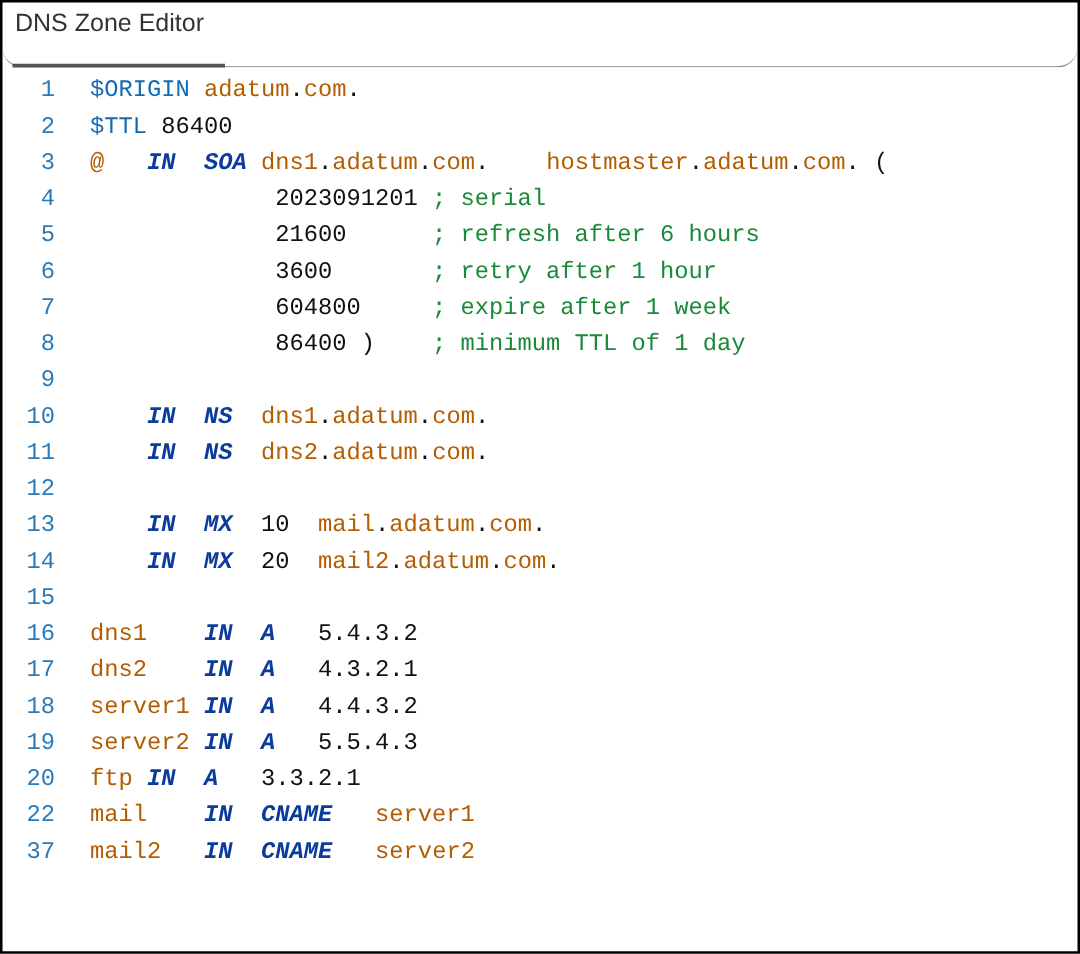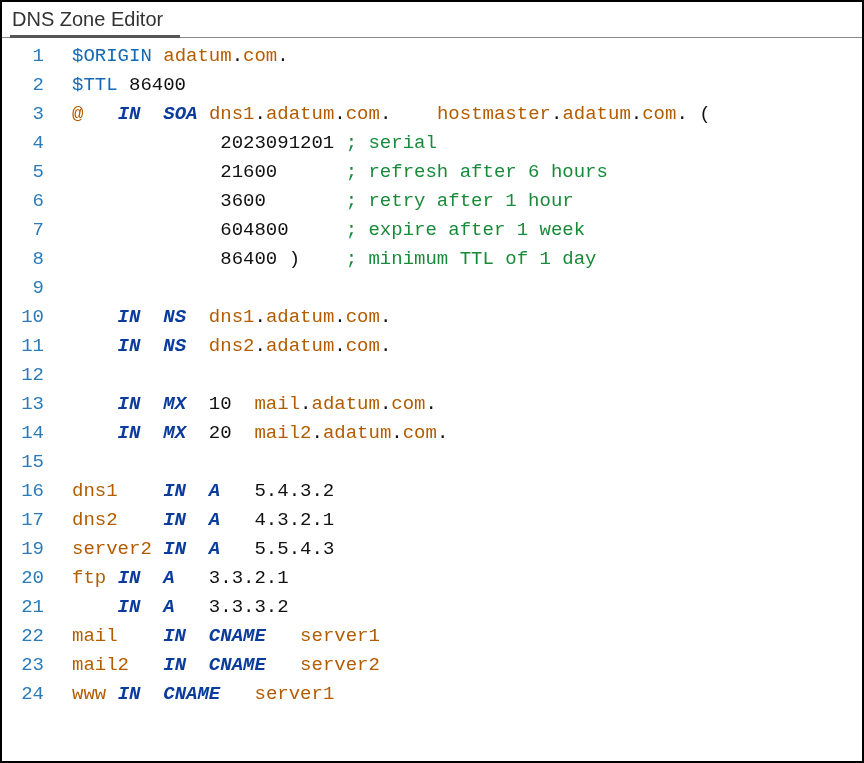--- a/index.html
+++ b/index.html
@@ -6,25 +6,26 @@
     body {
       font-family: "Segoe UI", Arial, sans-serif;
       background: #fff;
       width: 864px;
       height: 763px;
       border: 2px solid #000;
       display: flex;
       flex-direction: column;
     }
     .titlebar {
-      padding: 6px 10px 6px 10px;
+      padding: 6px 10px 22px 10px;
       font-size: 20px;
       color: #333;
       border-bottom: 1px solid #888;
       position: relative;
+      border-radius: 16px;
     }
     .titlebar::after {
       content: "";
       position: absolute;
       left: 8px;
       bottom: -1px;
       width: 170px;
       height: 3px;
       background: #555;
     }
@@ -81,19 +82,18 @@
     <div class="line"><div class="gutter">8</div><div class="code"><span class="tk-num">             86400 </span><span class="tk-punc">)    </span><span class="tk-cmt">; minimum TTL of 1 day</span></div></div>
     <div class="line"><div class="gutter">9</div><div class="code"><span class="tk-txt"> </span></div></div>
     <div class="line"><div class="gutter">10</div><div class="code"><span class="tk-txt">    </span><span class="tk-kw">IN</span><span class="tk-txt">  </span><span class="tk-kw">NS</span><span class="tk-txt">  </span><span class="tk-name">dns1</span><span class="tk-punc">.</span><span class="tk-name">adatum</span><span class="tk-punc">.</span><span class="tk-name">com</span><span class="tk-punc">.</span></div></div>
     <div class="line"><div class="gutter">11</div><div class="code"><span class="tk-txt">    </span><span class="tk-kw">IN</span><span class="tk-txt">  </span><span class="tk-kw">NS</span><span class="tk-txt">  </span><span class="tk-name">dns2</span><span class="tk-punc">.</span><span class="tk-name">adatum</span><span class="tk-punc">.</span><span class="tk-name">com</span><span class="tk-punc">.</span></div></div>
     <div class="line"><div class="gutter">12</div><div class="code"><span class="tk-txt"> </span></div></div>
     <div class="line"><div class="gutter">13</div><div class="code"><span class="tk-txt">    </span><span class="tk-kw">IN</span><span class="tk-txt">  </span><span class="tk-kw">MX</span><span class="tk-num">  10  </span><span class="tk-name">mail</span><span class="tk-punc">.</span><span class="tk-name">adatum</span><span class="tk-punc">.</span><span class="tk-name">com</span><span class="tk-punc">.</span></div></div>
     <div class="line"><div class="gutter">14</div><div class="code"><span class="tk-txt">    </span><span class="tk-kw">IN</span><span class="tk-txt">  </span><span class="tk-kw">MX</span><span class="tk-num">  20  </span><span class="tk-name">mail2</span><span class="tk-punc">.</span><span class="tk-name">adatum</span><span class="tk-punc">.</span><span class="tk-name">com</span><span class="tk-punc">.</span></div></div>
     <div class="line"><div class="gutter">15</div><div class="code"><span class="tk-txt"> </span></div></div>
     <div class="line"><div class="gutter">16</div><div class="code"><span class="tk-name">dns1</span><span class="tk-txt">    </span><span class="tk-kw">IN</span><span class="tk-txt">  </span><span class="tk-kw">A</span><span class="tk-num">   5.4.3.2</span></div></div>
     <div class="line"><div class="gutter">17</div><div class="code"><span class="tk-name">dns2</span><span class="tk-txt">    </span><span class="tk-kw">IN</span><span class="tk-txt">  </span><span class="tk-kw">A</span><span class="tk-num">   4.3.2.1</span></div></div>
+    <div class="line"><div class="gutter">18</div><div class="code"><span class="tk-name">server1</span><span class="tk-txt"> </span><span class="tk-kw">IN</span><span class="tk-txt">  </span><span class="tk-kw">A</span><span class="tk-num">   4.4.3.2</span></div></div>
     <div class="line"><div class="gutter">19</div><div class="code"><span class="tk-name">server2</span><span class="tk-txt"> </span><span class="tk-kw">IN</span><span class="tk-txt">  </span><span class="tk-kw">A</span><span class="tk-num">   5.5.4.3</span></div></div>
     <div class="line"><div class="gutter">20</div><div class="code"><span class="tk-name">ftp</span><span class="tk-txt"> </span><span class="tk-kw">IN</span><span class="tk-txt">  </span><span class="tk-kw">A</span><span class="tk-num">   3.3.2.1</span></div></div>
-    <div class="line"><div class="gutter">21</div><div class="code"><span class="tk-txt">    </span><span class="tk-kw">IN</span><span class="tk-txt">  </span><span class="tk-kw">A</span><span class="tk-num">   3.3.3.2</span></div></div>
     <div class="line"><div class="gutter">22</div><div class="code"><span class="tk-name">mail</span><span class="tk-txt">    </span><span class="tk-kw">IN</span><span class="tk-txt">  </span><span class="tk-kw">CNAME</span><span class="tk-txt">   </span><span class="tk-name">server1</span></div></div>
-    <div class="line"><div class="gutter">23</div><div class="code"><span class="tk-name">mail2</span><span class="tk-txt">   </span><span class="tk-kw">IN</span><span class="tk-txt">  </span><span class="tk-kw">CNAME</span><span class="tk-txt">   </span><span class="tk-name">server2</span></div></div>
-    <div class="line"><div class="gutter">24</div><div class="code"><span class="tk-name">www</span><span class="tk-txt"> </span><span class="tk-kw">IN</span><span class="tk-txt">  </span><span class="tk-kw">CNAME</span><span class="tk-txt">   </span><span class="tk-name">server1</span></div></div>
+    <div class="line"><div class="gutter">37</div><div class="code"><span class="tk-name">mail2</span><span class="tk-txt">   </span><span class="tk-kw">IN</span><span class="tk-txt">  </span><span class="tk-kw">CNAME</span><span class="tk-txt">   </span><span class="tk-name">server2</span></div></div>
   </div>
 
 </body></html>

